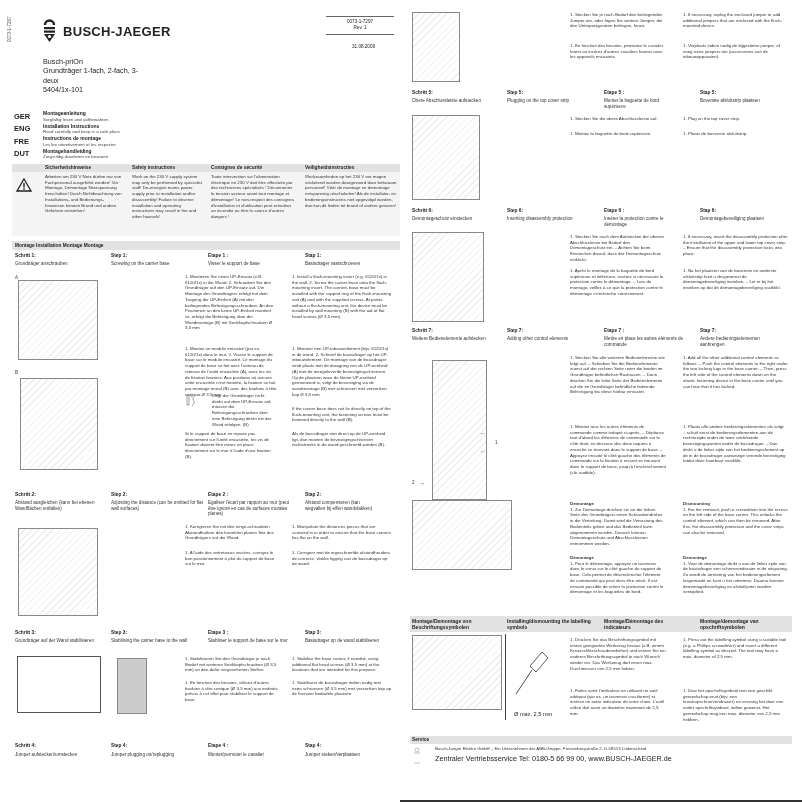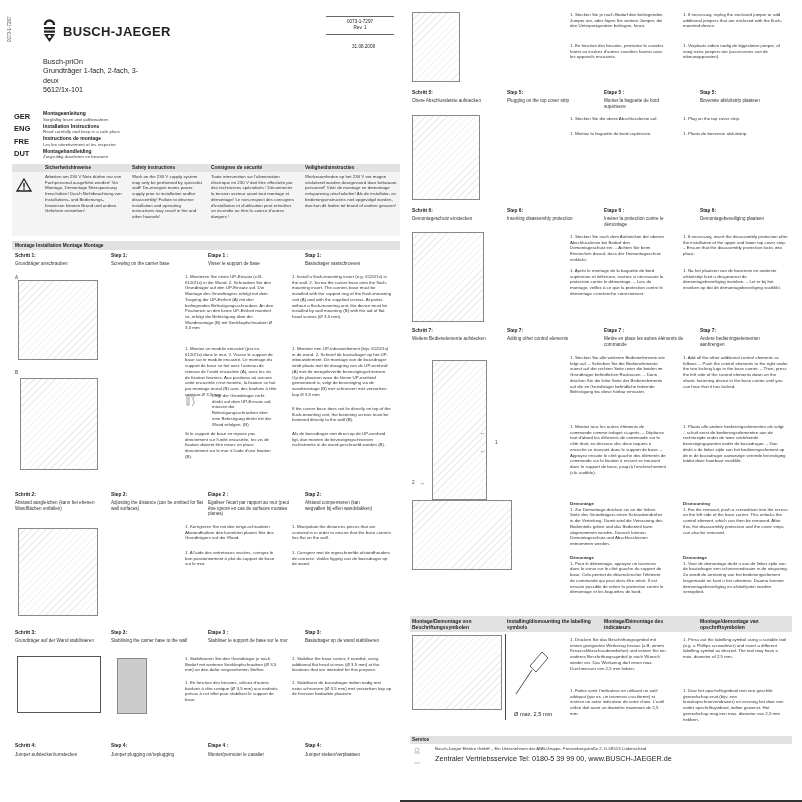--- a/index.html
+++ b/index.html
@@ -39,21 +39,21 @@
       <path d="M1 18 L12 18 L6.5 26 Z" fill="#222"></path>
       <circle cx="6.5" cy="20.5" r="1.6" fill="#fff"></circle>
     </svg>
   </div>
   <div class="abs logo-text" style="left:63px; top:24px;">BUSCH-JAEGER</div>
 
   <div class="abs prod" style="left:43px; top:57px;">
     <div>Busch-priOn</div>
     <div>Grundträger 1-fach, 2-fach, 3-</div>
     <div>deux</div>
-    <div>5612/1x-101</div>
+    <div>5404/1x-101</div>
   </div>
 
   <div class="abs rev-box" style="left:326px; top:16px; width:68px;">
     <div>0073-1-7297</div>
     <div>Rev. 1</div>
   </div>
   <div class="abs" style="left:352px; top:44px; font-size:4.6px;">31.08.2009</div>
 
   <div class="abs" style="left:14px; top:110px; width:200px;">
     <div style="display:flex; align-items:center; height:12.5px;">
@@ -268,16 +268,16 @@
 
   <div class="abs gray-bar step-h" style="left:410px; top:736px; width:382px; height:8px; padding:1px 2px;">Service</div>
   <div class="abs" style="left:413px; top:747px;">
     <svg width="8" height="18" viewBox="0 0 8 18">
         <circle cx="4" cy="3" r="2" fill="none" stroke="#999" stroke-width="0.6"></circle>
         <line x1="1" y1="6" x2="7" y2="6" stroke="#999" stroke-width="0.6"></line>
         <line x1="1" y1="16" x2="7" y2="16" stroke="#999" stroke-width="0.6"></line>
       </svg>
   </div>
   <div class="abs" style="left:435px; top:746px; font-size:4.3px; color:#333;">Busch-Jaeger Elektro GmbH – Ein Unternehmen der ABB-Gruppe, Freisenbergstraße 2, D-58513 Lüdenscheid</div>
-  <div class="abs svc-big" style="left:435px; top:754px;">Zentraler Vertriebsservice Tel: 0180-5 39 99 00, www.BUSCH-JAEGER.de</div>
+  <div class="abs svc-big" style="left:435px; top:754px;">Zentraler Vertriebsservice Tel: 0180-5 66 99 00, www.BUSCH-JAEGER.de</div>
 
   <div class="abs bottom-line" style="left:400px; top:800px; width:402px; height:1.5px;"></div>
 </div>
 
 </body></html>

